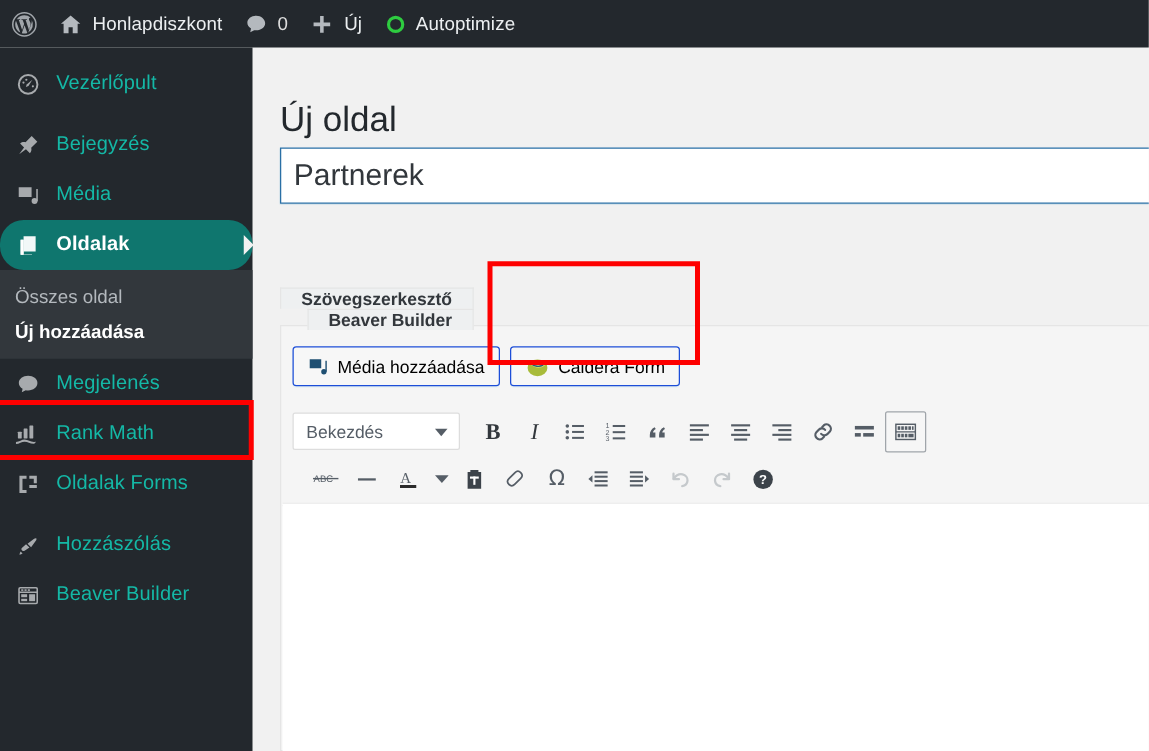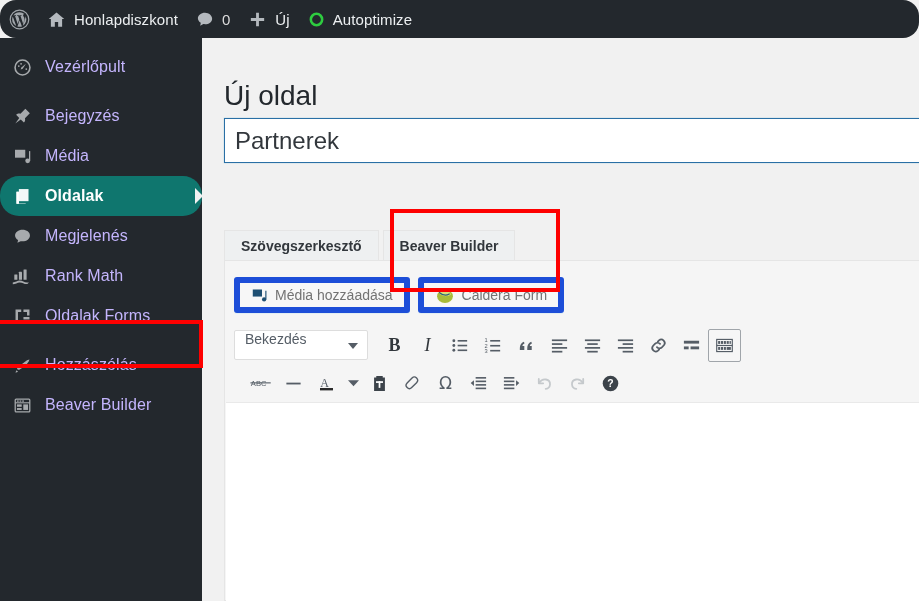--- a/index.html
+++ b/index.html
@@ -15,21 +15,20 @@
 
   
   #adminbar {
     position: absolute; top: 0; left: 0;
     width: 919px; height: 38px;
     background: #23282d;
     display: flex; align-items: flex-end;
     z-index: 50;
     color: #b4b9be;
     font-size: 15px;
-    border-radius: 16px;
   }
   .ab-item {
     display: flex; align-items: center;
     height: 38px;
     padding: 0 9px;
     gap: 8px;
     color: #eceff1;
     white-space: nowrap;
     cursor: pointer;
   }
@@ -45,21 +44,21 @@
     width: 202px; height: 563px;
     background: #23282d;
     z-index: 40;
   }
   .menu-item {
     position: relative;
     display: flex; align-items: center;
     height: 40px;
     padding-left: 12px;
     gap: 13px;
-    color: #c4b5fd;
+    color: #14b8a6;
     font-size: 16px;
     cursor: pointer;
   }
   .menu-item .mlabel { letter-spacing: .1px; }
   .menu-item.current {
     background: #0f766e;
     color: #fff;
     font-weight: 700;
     border-radius: 19px;
   }
@@ -116,21 +115,23 @@
     font-weight: 400;
     color: #32373c;
     background: transparent;
   }
 
   
   #editor-tabs {
     position: absolute; left: 22px; top: 191px;
     height: 32px;
     display: flex;
+    align-items: flex-end;
     z-index: 3;
+    flex-direction: column;
   }
   .etab {
     height: 30px;
     padding: 0 16px;
     display: flex; align-items: center;
     font-size: 14px; font-weight: 700;
     color: #32373c;
     background: #eef0f1;
     border: 1px solid #e5e5e5;
     border-bottom: none;
@@ -150,23 +151,23 @@
   }
   #media-buttons {
     position: absolute; left: 9px; top: 16px;
     display: flex; gap: 8px;
   }
   .mbtn {
     display: flex; align-items: center; gap: 7px;
     height: 32px;
     padding: 12px 11px;
     background: #f7f7f7;
-    border: 6px solid #1d4ed8;
+    border: 1px solid #1d4ed8;
     border-radius: 3px;
-    color: #737373;
+    color: #000000;
     font-size: 14px;
     cursor: pointer;
     box-shadow: 0 1px 0 rgba(120,200,230,.15);
   }
 
   
   #mce-toolbars {
     position: absolute; left: 1px; top: 62px;
     width: 758px;
     background: #f5f5f5;
@@ -185,21 +186,21 @@
   .mce-btn.active { border-color: #a0a5aa; background: #f6f6f6; box-shadow: inset 0 0 0 1px #f6f6f6; }
   .mce-btn.disabled { color: #c5c9cc; cursor: default; }
 
   
   .mce-select {
     position: relative;
     width: 134px; height: 30px;
     background: #fff;
     border: 1px solid #ddd;
     border-radius: 2px;
-    display: flex; 
+    display: flex; align-items: center;
     padding: 0 10px;
     font-size: 14px;
     color: #555d66;
     cursor: pointer;
     margin-right: 10px;
   }
   .mce-select .caret {
     position: absolute; right: 9px; top: 50%; margin-top: -2px;
     width: 0; height: 0;
     border-left: 5px solid transparent;
@@ -323,20 +324,28 @@
     <span class="menu-icon">
       <svg width="19" height="19" viewBox="0 0 24 24" fill="#fff">
         <path d="M7.4 2.6h12.2v15.3H7.4z" opacity=".95"></path>
         <path d="M4.4 6.1h3v15.3H16v-.1H4.4z"></path>
         <path d="M4.4 6.1h3v15.3H16v-.1H4.4z" fill="#fff"></path>
       </svg>
     </span>
     <span class="mlabel">Oldalak</span>
   </div>
 
+  <div class="submenu">
+    <div class="sub-item">
+      <span>Összes oldal</span>
+    </div>
+    <div class="sub-item current">
+      <span>Új hozzáadása</span>
+    </div>
+  </div>
 
   <div class="menu-item">
     <span class="menu-icon">
       <svg width="19" height="19" viewBox="0 0 24 24" fill="#a7aaad">
         <path d="M12 3.4c-5.2 0-9.4 3.2-9.4 7.2 0 2.4 1.5 4.5 3.8 5.8l-.8 3.6 4-2.1c.8.1 1.6.2 2.4.2 5.2 0 9.4-3.2 9.4-7.5S17.2 3.4 12 3.4z"></path>
       </svg>
     </span>
     <span class="mlabel">Megjelenés</span>
   </div>
 

